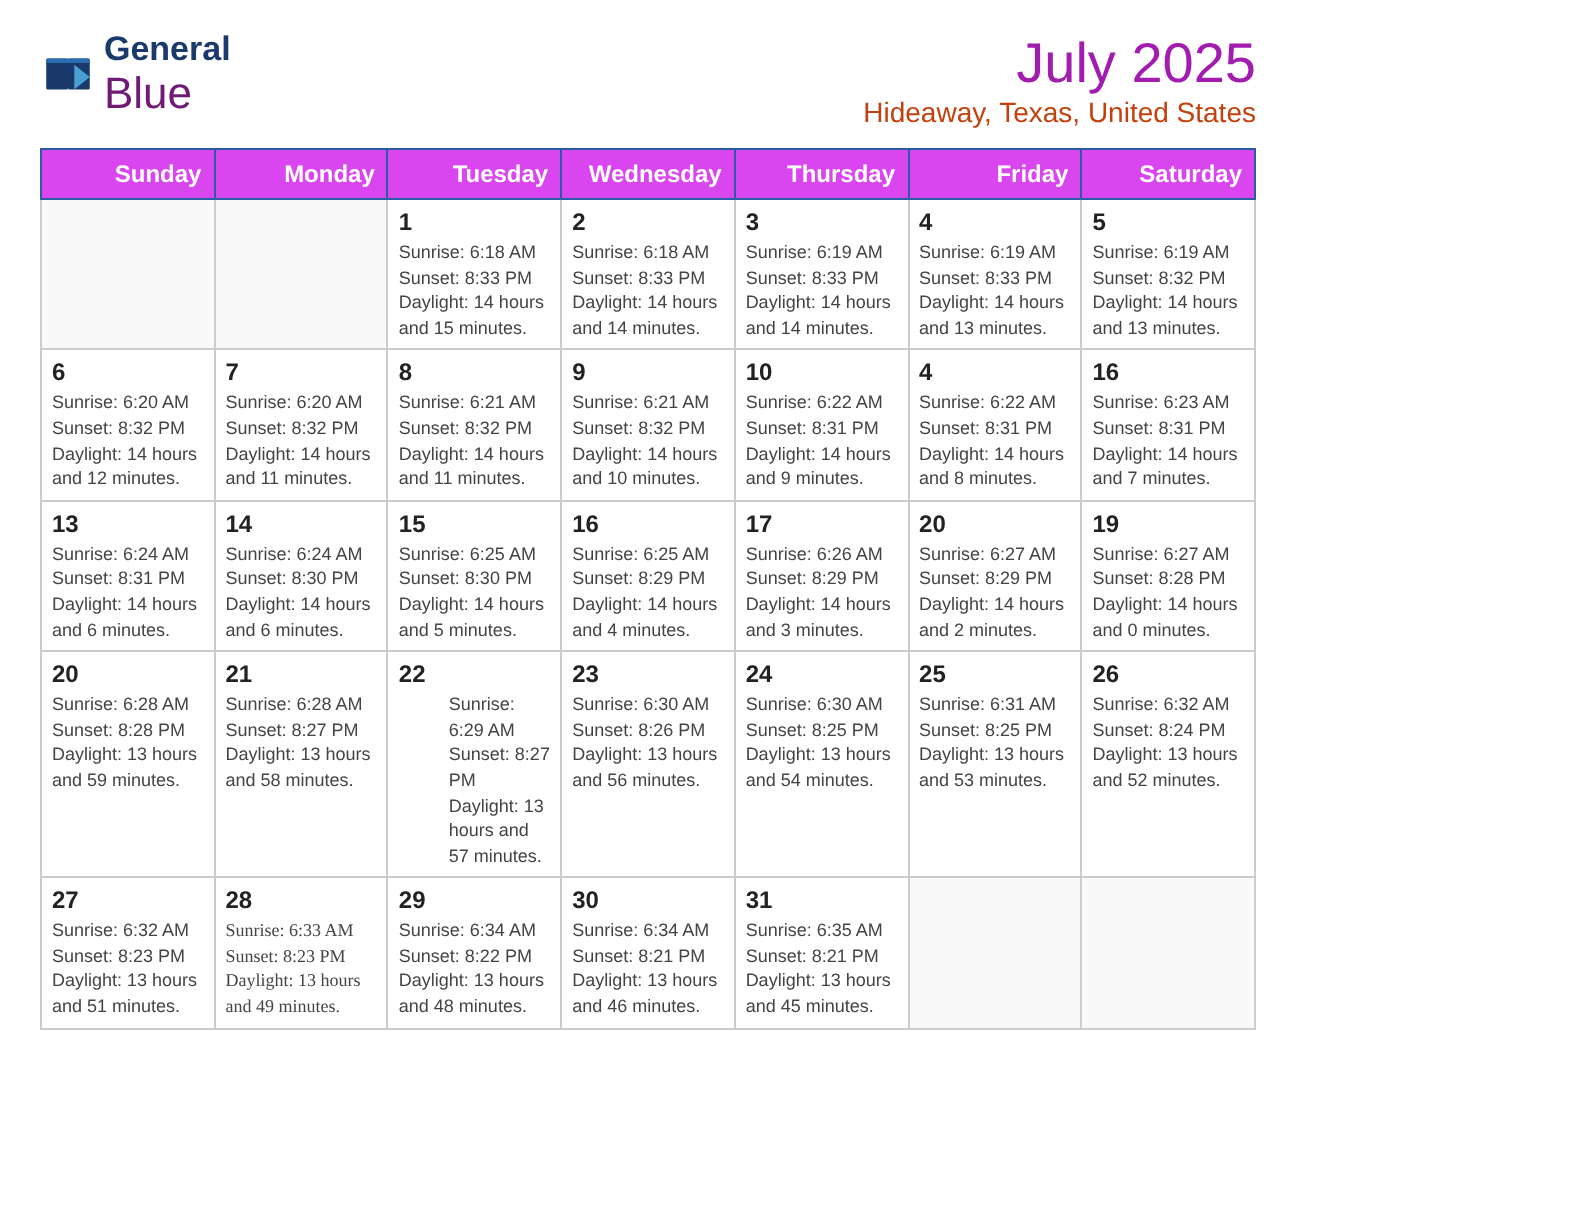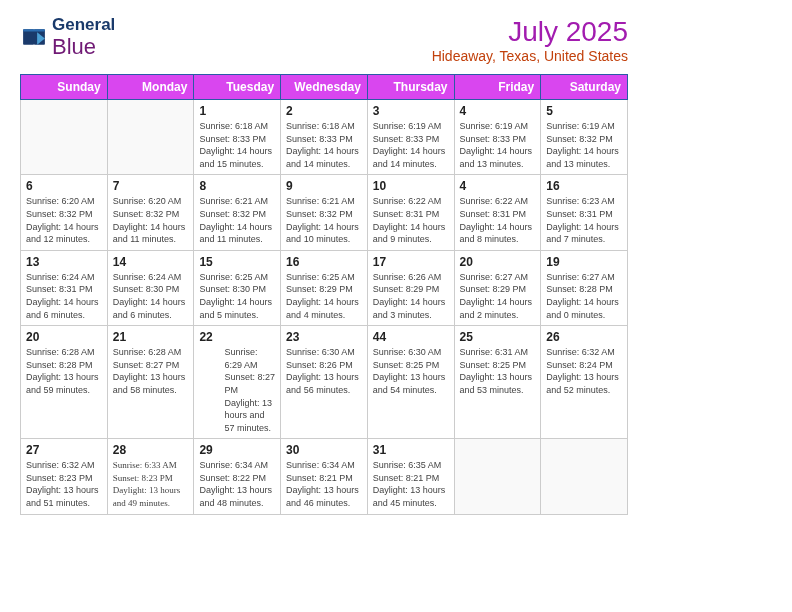--- a/index.html
+++ b/index.html
@@ -267,21 +267,21 @@
 Sunset: 8:27 PM
 Daylight: 13 hours and 57 minutes.</div>
           </td>
           <td>
             <span class="day-num">23</span>
             <div class="day-info" style="white-space: pre-line;">Sunrise: 6:30 AM
 Sunset: 8:26 PM
 Daylight: 13 hours and 56 minutes.</div>
           </td>
           <td>
-            <span class="day-num">44</span>
+            <span class="day-num">24</span>
             <div class="day-info" style="white-space: pre-line;">Sunrise: 6:30 AM
 Sunset: 8:25 PM
 Daylight: 13 hours and 54 minutes.</div>
           </td>
           <td>
             <span class="day-num">25</span>
             <div class="day-info" style="white-space: pre-line;">Sunrise: 6:31 AM
 Sunset: 8:25 PM
 Daylight: 13 hours and 53 minutes.</div>
           </td>

